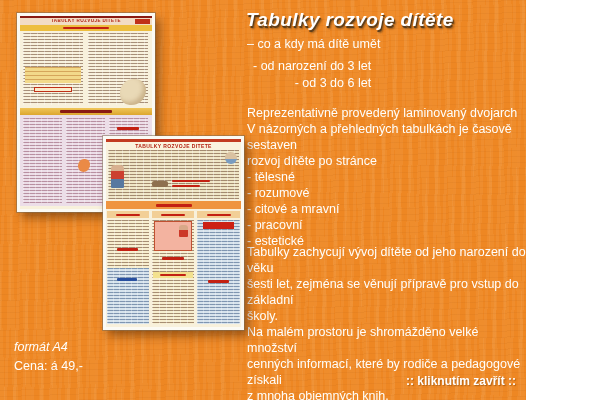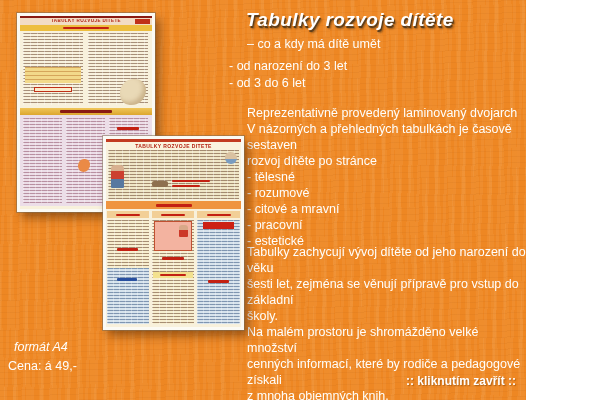--- a/index.html
+++ b/index.html
@@ -15,25 +15,25 @@
     color:#ffffff;
   }
   .abs{ position:absolute; }
   .txt{ color:#fefefc; font-size:12.5px; line-height:16px; white-space:pre-line; }
   .title{
     left:246px; top:9px; font-size:19px; font-weight:bold; font-style:italic;
     letter-spacing:.4px; color:#ffffff;
     text-shadow:1px 2px 0 rgba(82,56,28,.9), 2px 3px 2px rgba(60,35,10,.5);
   }
   .subtitle{ left:247px; top:36px; }
-  .ages{ left:229px; top:58px; line-height:17px; }
+  .ages{ left:253px; top:58px; line-height:17px;text-align:right; }
   .desc{ left:247px; top:105px; }
   .details{ left:247px; top:244px; }
   .format{ left:14px; top:339px;font-style:italic; }
-  .price{ left:8px; top:358px; }
+  .price{ left:14px; top:358px; }
   .close-hint{ right:10px; top:374px; font-size:12px; font-weight:bold; cursor:pointer;
     text-shadow:1px 1px 1px rgba(120,60,0,.5); }
 
   
   .thumb{
     position:absolute; background:#f8f1dc;
     border:3px solid #fbfaf4;
     box-shadow:0 0 0 1px rgba(125,110,85,.55), 5px 6px 9px rgba(55,25,0,.45);
     cursor:pointer;
   }

